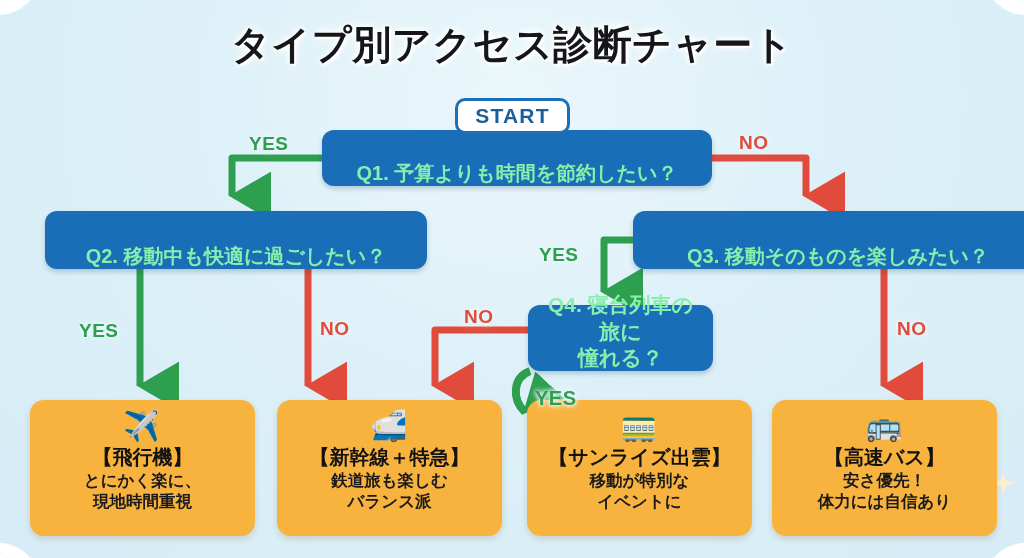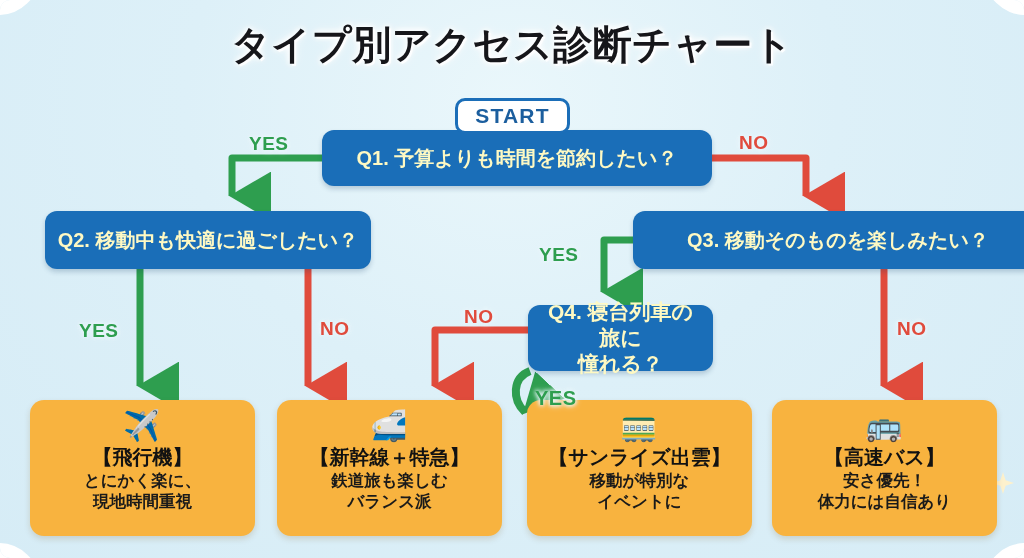--- a/index.html
+++ b/index.html
@@ -61,32 +61,32 @@
     border-radius:10px;
     display:flex;align-items:center;justify-content:center;
     color:#1b5e9e;font-weight:bold;font-size:21px;letter-spacing:1.2px;
     z-index:4;
     text-align:center;
   }
 
   .qbox{
     background:#1a6eb8;
     border-radius:12px;
-    color:#fef9c3;
-    display:flex;align-items:center;justify-content:center;
+    color:#86efac;
+    display:flex;align-items:flex-end;justify-content:center;
     text-align:center;
     font-weight:bold;
     box-shadow:0 3px 5px rgba(20,60,100,.22);
     z-index:3;
     padding:0 10px;
   }
   .qbox .qtext{line-height:1.25;}
 
   #q1{left:322px;top:130px;width:390px;height:56px;font-size:20px;}
-  #q2{left:45px;top:211px;width:326px;height:58px;font-size:20px;}
+  #q2{left:45px;top:211px;width:382px;height:58px;font-size:20px;}
   #q3{left:633px;top:211px;width:410px;height:58px;font-size:20px;}
   #q4{left:528px;top:305px;width:185px;height:66px;font-size:21px;}
 
   .card{
     position:absolute;box-sizing:border-box;
     background:#f8b33f;
     border-radius:14px;
     box-shadow:0 3px 6px rgba(120,80,10,.18);
     display:flex;flex-direction:column;align-items:center;justify-content:flex-start;
     padding-top:9px;

